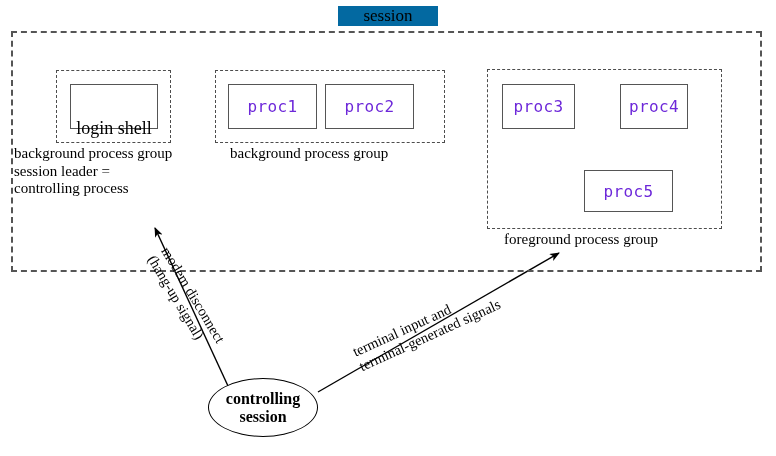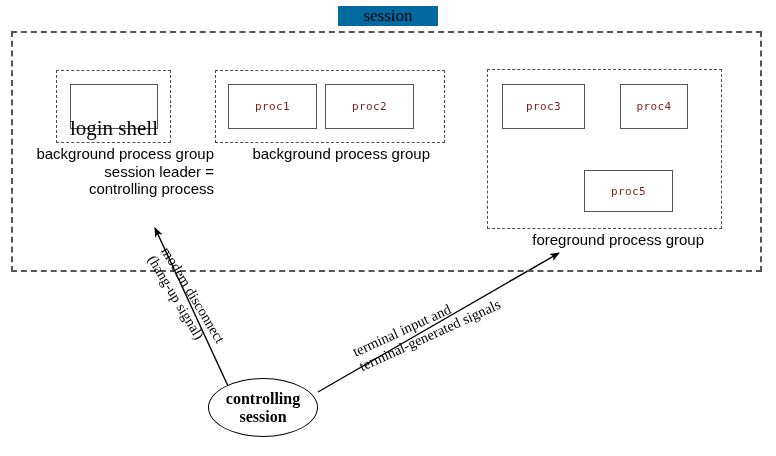--- a/index.html
+++ b/index.html
@@ -48,48 +48,48 @@
     position: absolute;
     border: 1.3px solid #555555;
     box-sizing: border-box;
     background: #ffffff;
     display: flex;
     align-items: center;
     justify-content: center;
   }
   .proc-box .proc-label {
     font-family: "DejaVu Sans Mono", "Liberation Mono", monospace;
-    font-size: 11px;
+    font-size: 16px;
     letter-spacing: 0.4px;
-    color: #7f1d1d;
+    color: #6d28d9;
     white-space: nowrap;
   }
   .proc-box .serif-label {
     font-family: "Liberation Serif", "DejaVu Serif", serif;
-    font-size: 21px;
+    font-size: 18px;
     color: #000000;
     white-space: nowrap;
     margin-top: 44px;
   }
   #proc-login { left: 70px;  top: 84px;  width: 88px; height: 45px; }
   #proc-1     { left: 228px; top: 84px;  width: 89px; height: 45px; }
   #proc-2     { left: 325px; top: 84px;  width: 89px; height: 45px; }
-  #proc-3     { left: 502px; top: 84px;  width: 83px; height: 45px; }
+  #proc-3     { left: 502px; top: 84px;  width: 73px; height: 45px; }
   #proc-4     { left: 620px; top: 84px;  width: 68px; height: 45px; }
   #proc-5     { left: 584px; top: 170px; width: 89px; height: 42px; }
 
   
   .caption {
     position: absolute;
-    font-family: Liberation Sans, sans-serif;
+    font-family: Liberation Serif, serif;
     font-size: 15px;
     line-height: 17px;
     color: #000000;
     white-space: nowrap;
-    text-align: right;
+    text-align: left;
   }
   #cap-login    { left: 14px;  top: 145px; width: 200px; }
   #cap-leader   { left: 14px;  top: 163px; width: 200px; }
   #cap-ctlproc  { left: 14px;  top: 180px; width: 200px; }
   #cap-bg2      { left: 230px; top: 145px; width: 200px; }
   #cap-fg       { left: 504px; top: 231px; width: 200px; }
 
   
   #session-title {
     position: absolute;

